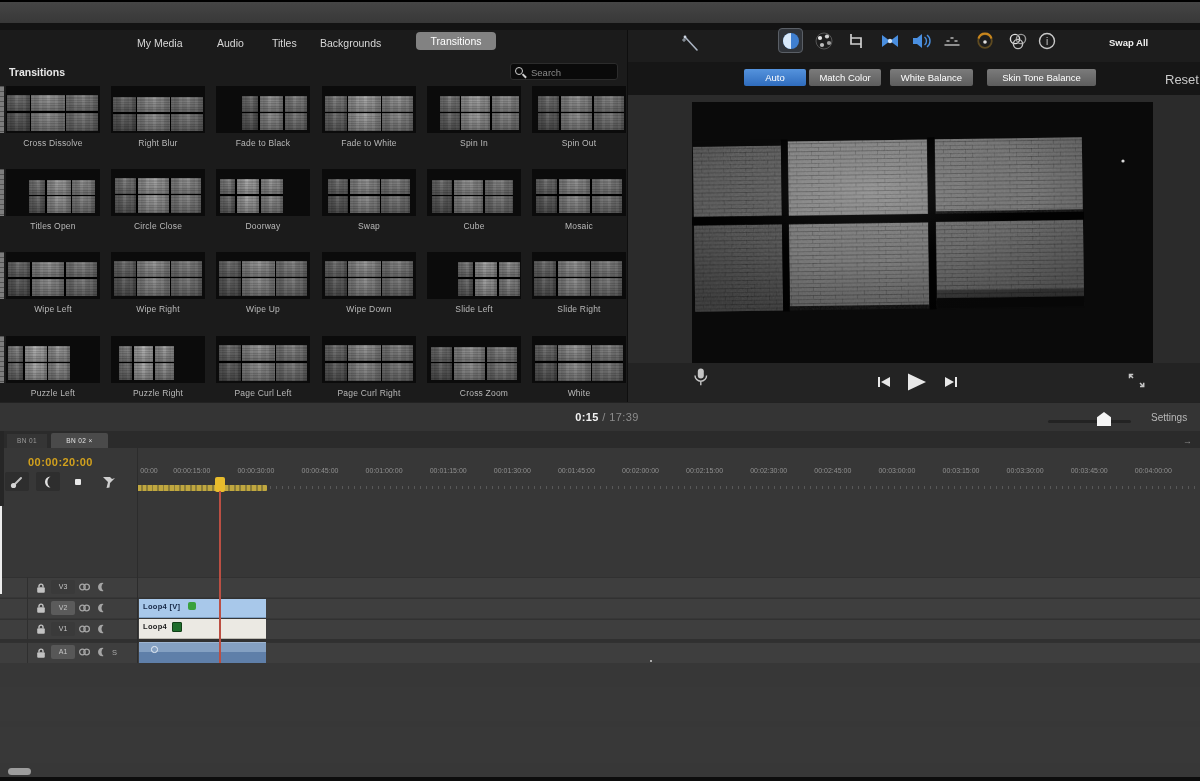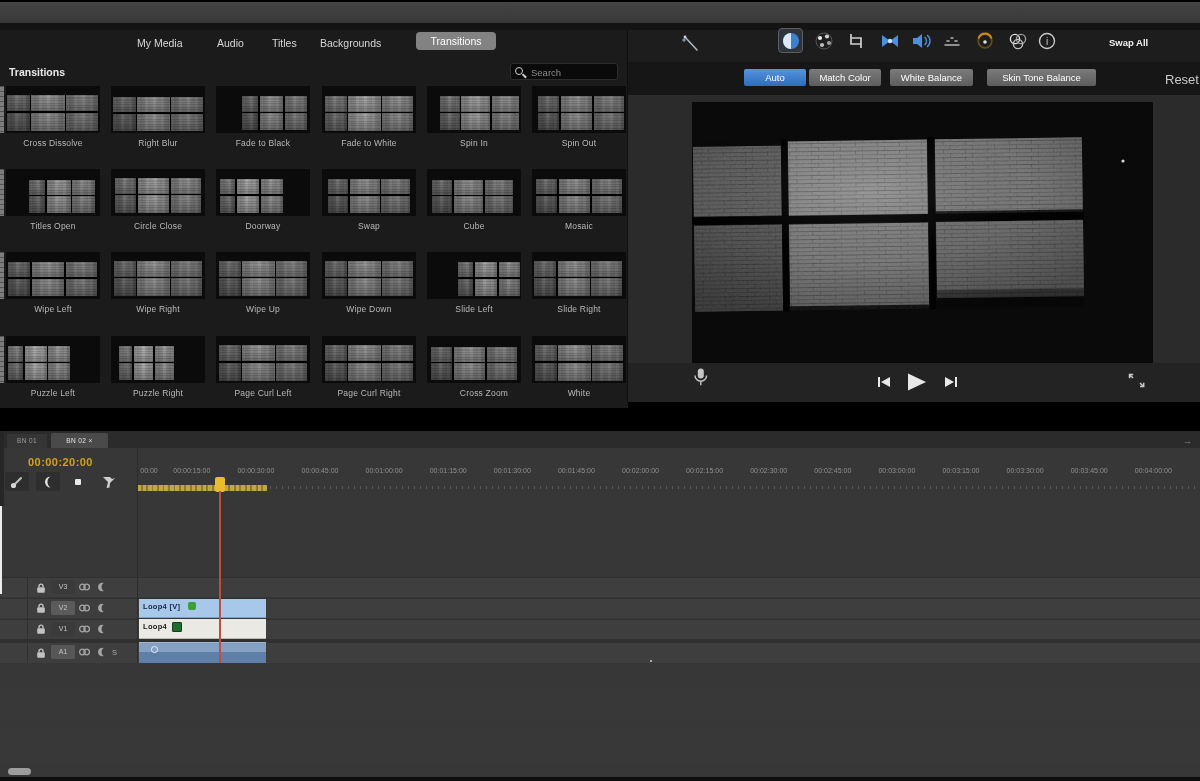--- a/index.html
+++ b/index.html
@@ -483,20 +483,27 @@
   <path d="M317 14 l9 5 l-9 5 z"></path>
   <rect x="327" y="14" width="2" height="10"></rect>
  </g>
  <g stroke="#c6c6c6" stroke-width="1.5" fill="none">
   <path d="M505 15 l-3.5 -3.5 M501.5 15.2 v-3.7 h3.7"></path>
   <path d="M512 20 l3.5 3.5 M515.7 19.8 v3.7 h-3.7"></path>
  </g>
 </svg>
  </div>
 
+ <div class="abs statusbar">
+  <div class="stime"><b>0:15</b> / 17:39</div>
+  <div class="sline"></div>
+  <div class="sthumb"></div>
+      <div class="abs" style="left:648px;top:29px;width:2px;height:2px;background:#808080"></div>
+  <div class="settings">Settings</div>
+ </div>
 
  <div class="abs timeline">
   <div class="tstrip">
    <div class="ttab1">BN 01</div>
    <div class="ttab2">BN 02 ×</div>
    <div class="tarrow">→</div>
   </div>
   <div class="tcode">00:00:20:00</div>
   <div class="tool" style="left:5px"></div>
       <svg class="abs" style="left:9px;top:43px" width="16" height="16" viewBox="0 0 16 16">

